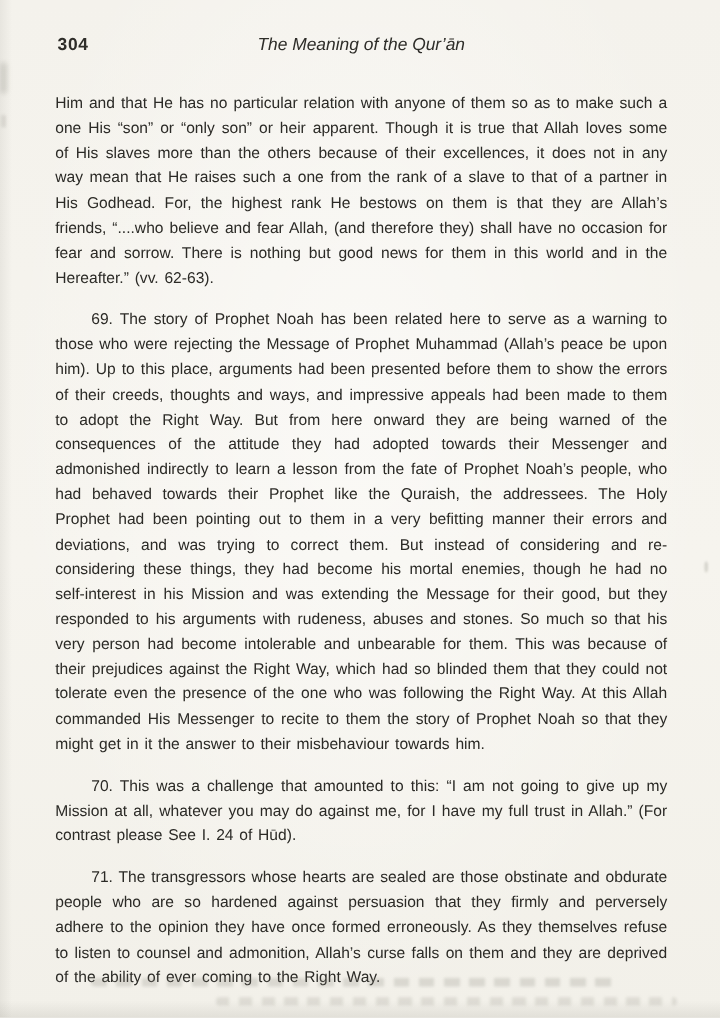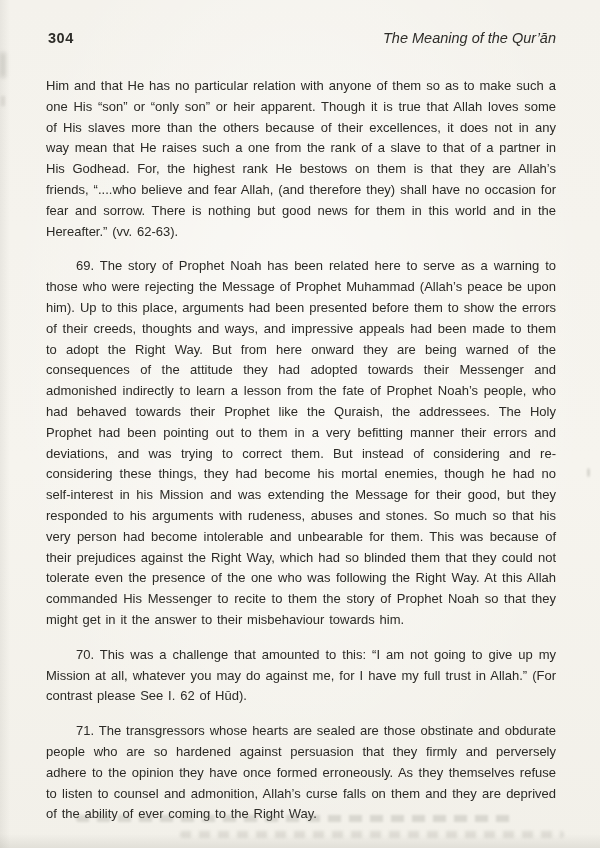--- a/index.html
+++ b/index.html
@@ -31,21 +31,21 @@
     position: absolute;
     left: 2px;
     top: 0;
     font-size: 14.5px;
     font-weight: bold;
     letter-spacing: 0.5px;
     color: #2e2d29;
   }
   .running-title {
     display: block;
-    text-align: right;
+    text-align: center;
     font-style: italic;
     font-size: 14.5px;
     color: #2e2d29;
   }
   .contd {
     font-style: italic;
     font-size: 13.5px;
     margin: 0 0 16px 0;
     color: #33322d;
   }
@@ -109,21 +109,21 @@
   <header class="header">
     <span class="pagenum">304</span>
     <span class="running-title">The Meaning of the Qur’ān</span>
   </header>
 
 
   <p class="para noindent">Him and that He has no particular relation with anyone of them so as to make such a one His “son” or “only son” or heir apparent. Though it is true that Allah loves some of His slaves more than the others because of their excellences, it does not in any way mean that He raises such a one from the rank of a slave to that of a partner in His Godhead. For, the highest rank He bestows on them is that they are Allah’s friends, “....who believe and fear Allah, (and therefore they) shall have no occasion for fear and sorrow. There is nothing but good news for them in this world and in the Hereafter.” (vv. 62-63).</p>
 
   <p class="para indent">69. The story of Prophet Noah has been related here to serve as a warning to those who were rejecting the Message of Prophet Muhammad (Allah’s peace be upon him). Up to this place, arguments had been presented before them to show the errors of their creeds, thoughts and ways, and impressive appeals had been made to them to adopt the Right Way. But from here onward they are being warned of the consequences of the attitude they had adopted towards their Messenger and admonished indirectly to learn a lesson from the fate of Prophet Noah’s people, who had behaved towards their Prophet like the Quraish, the addressees. The Holy Prophet had been pointing out to them in a very befitting manner their errors and deviations, and was trying to correct them. But instead of considering and re-considering these things, they had become his mortal enemies, though he had no self-interest in his Mission and was extending the Message for their good, but they responded to his arguments with rudeness, abuses and stones. So much so that his very person had become intolerable and unbearable for them. This was because of their prejudices against the Right Way, which had so blinded them that they could not tolerate even the presence of the one who was following the Right Way. At this Allah commanded His Messenger to recite to them the story of Prophet Noah so that they might get in it the answer to their misbehaviour towards him.</p>
 
-  <p class="para indent">70. This was a challenge that amounted to this: “I am not going to give up my Mission at all, whatever you may do against me, for I have my full trust in Allah.” (For contrast please See I. 62 of Hūd).</p>
+  <p class="para indent">70. This was a challenge that amounted to this: “I am not going to give up my Mission at all, whatever you may do against me, for I have my full trust in Allah.” (For contrast please See I. 24 of Hūd).</p>
 
   <p class="para indent">71. The transgressors whose hearts are sealed are those obstinate and obdurate people who are so hardened against persuasion that they firmly and perversely adhere to the opinion they have once formed erroneously. As they themselves refuse to listen to counsel and admonition, Allah’s curse falls on them and they are deprived of the ability of ever coming to the Right Way.</p>
 
   <div class="artifact smudge-left-1"></div>
   <div class="artifact smudge-left-2"></div>
   <div class="artifact speck-right"></div>
   <div class="artifact ghost-line-1"></div>
   <div class="artifact ghost-line-2"></div>
   <div class="artifact edge-shade-bottom"></div>
   <div class="artifact edge-shade-left"></div>

